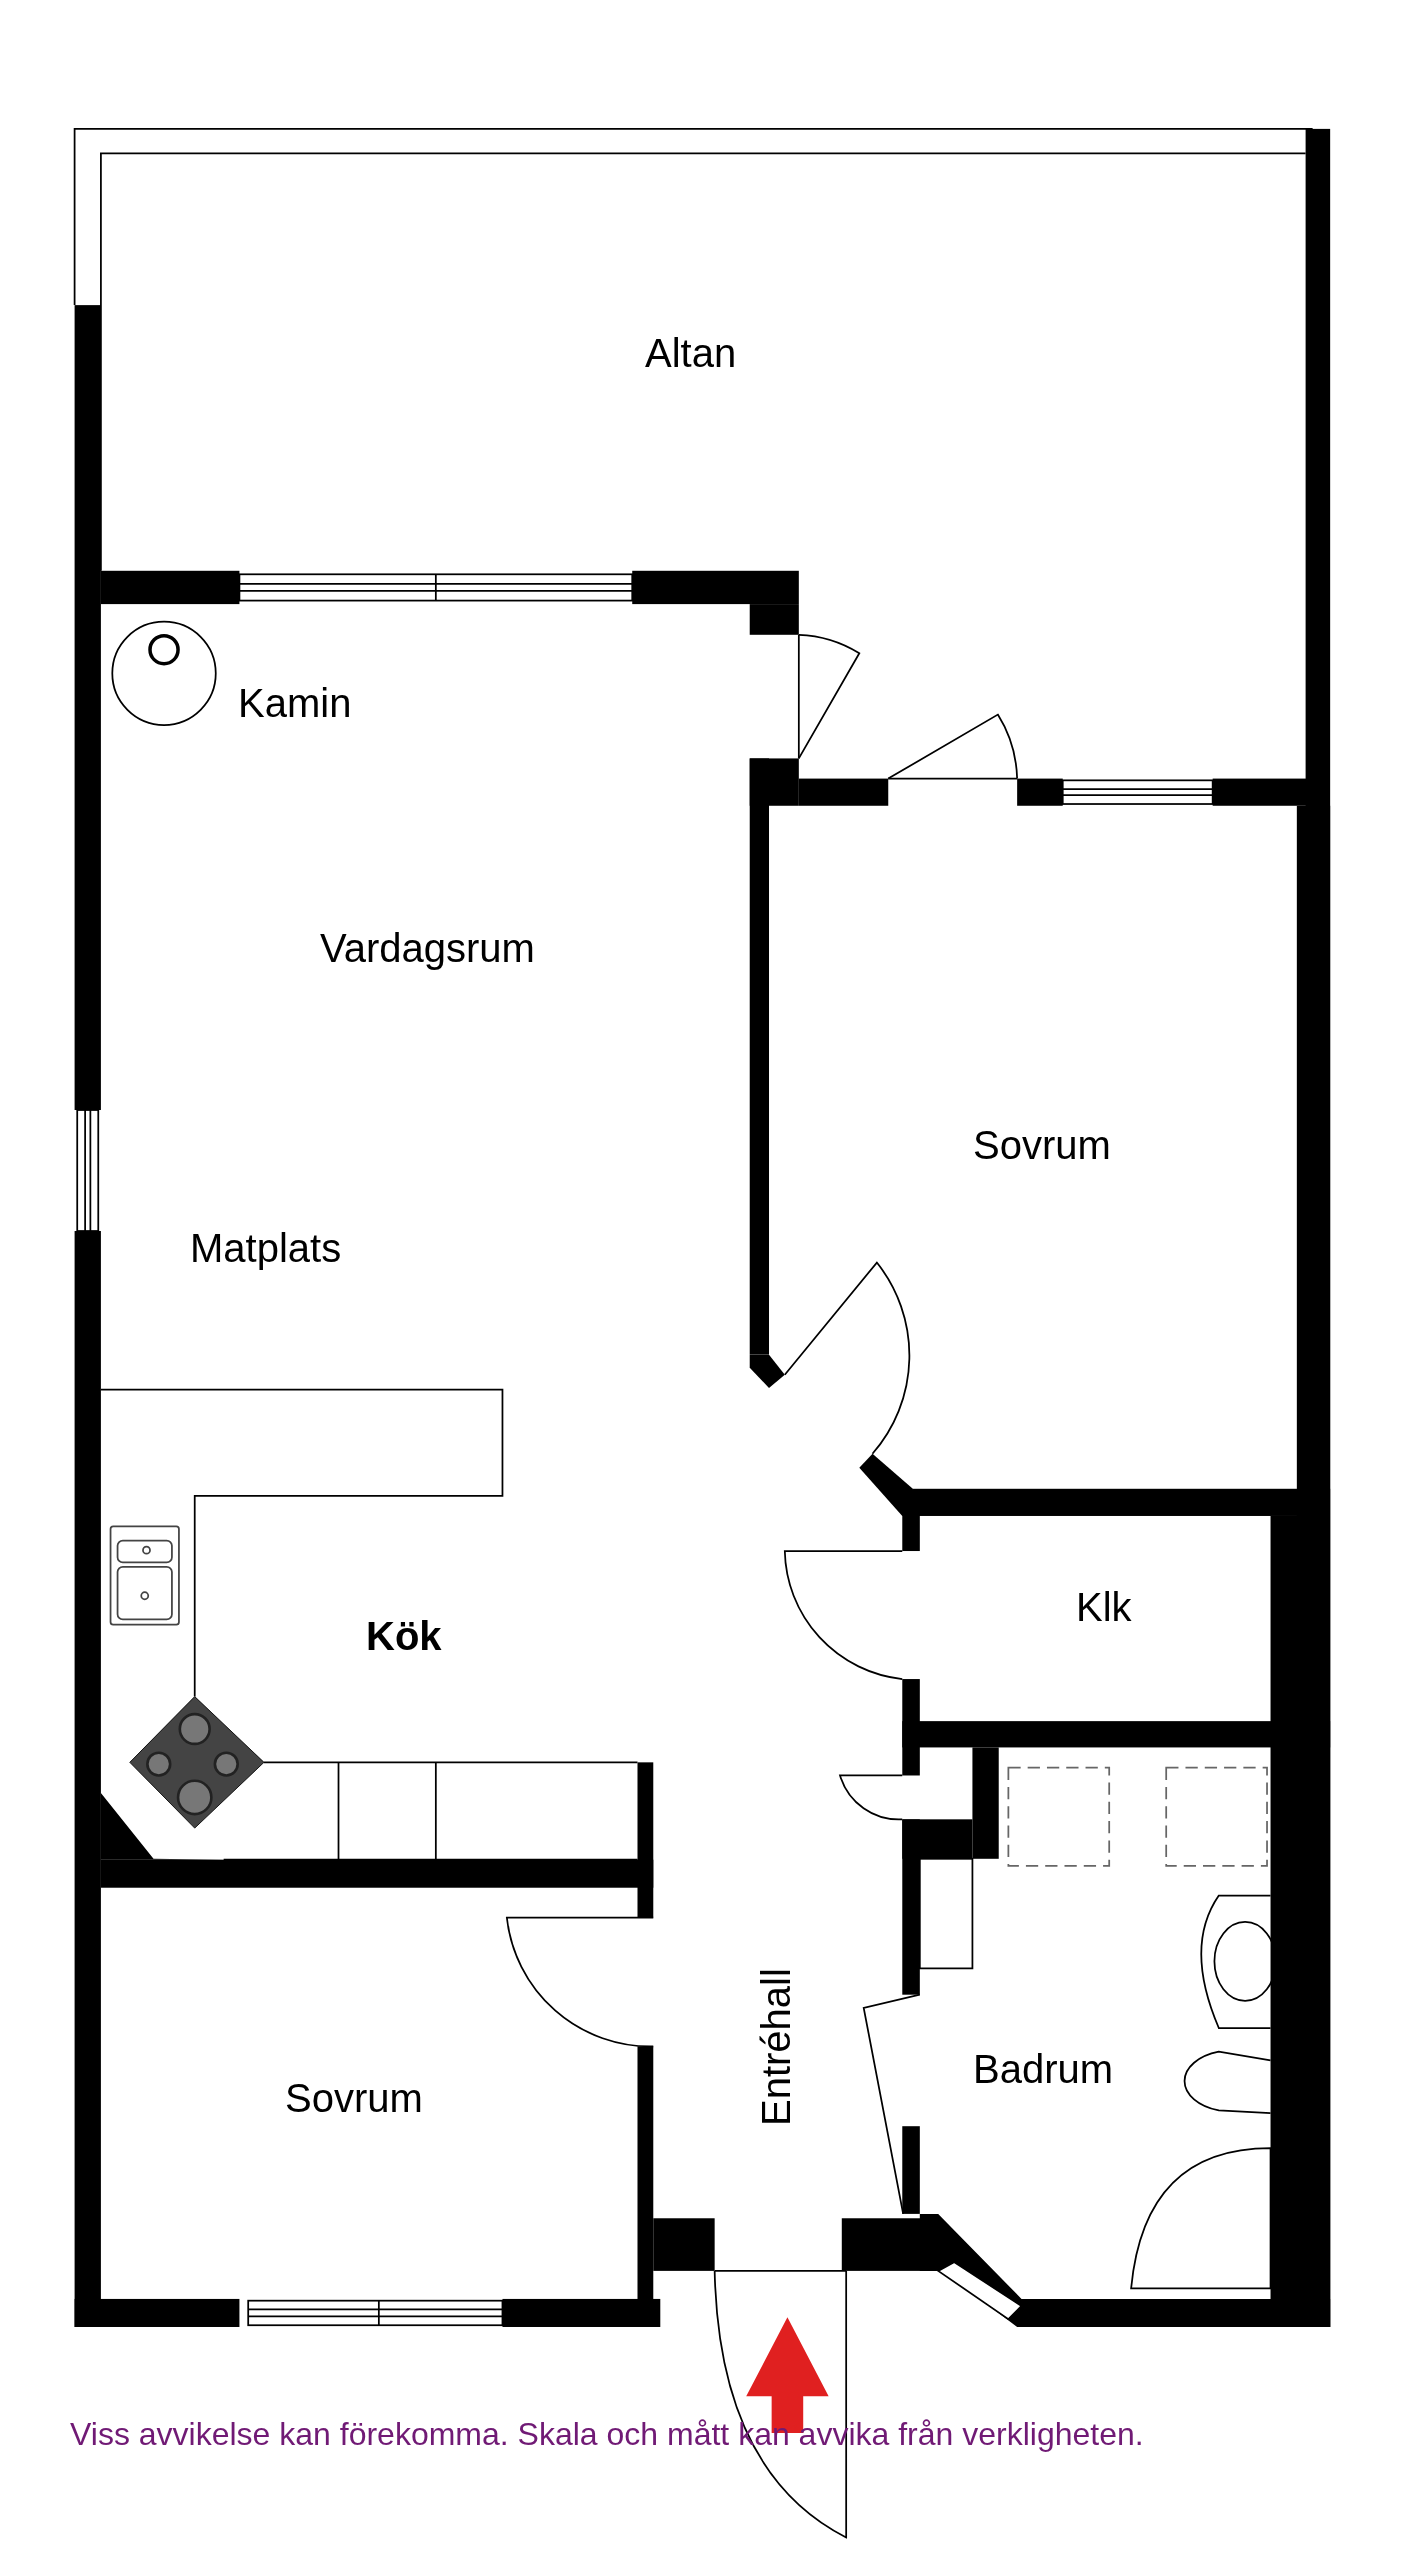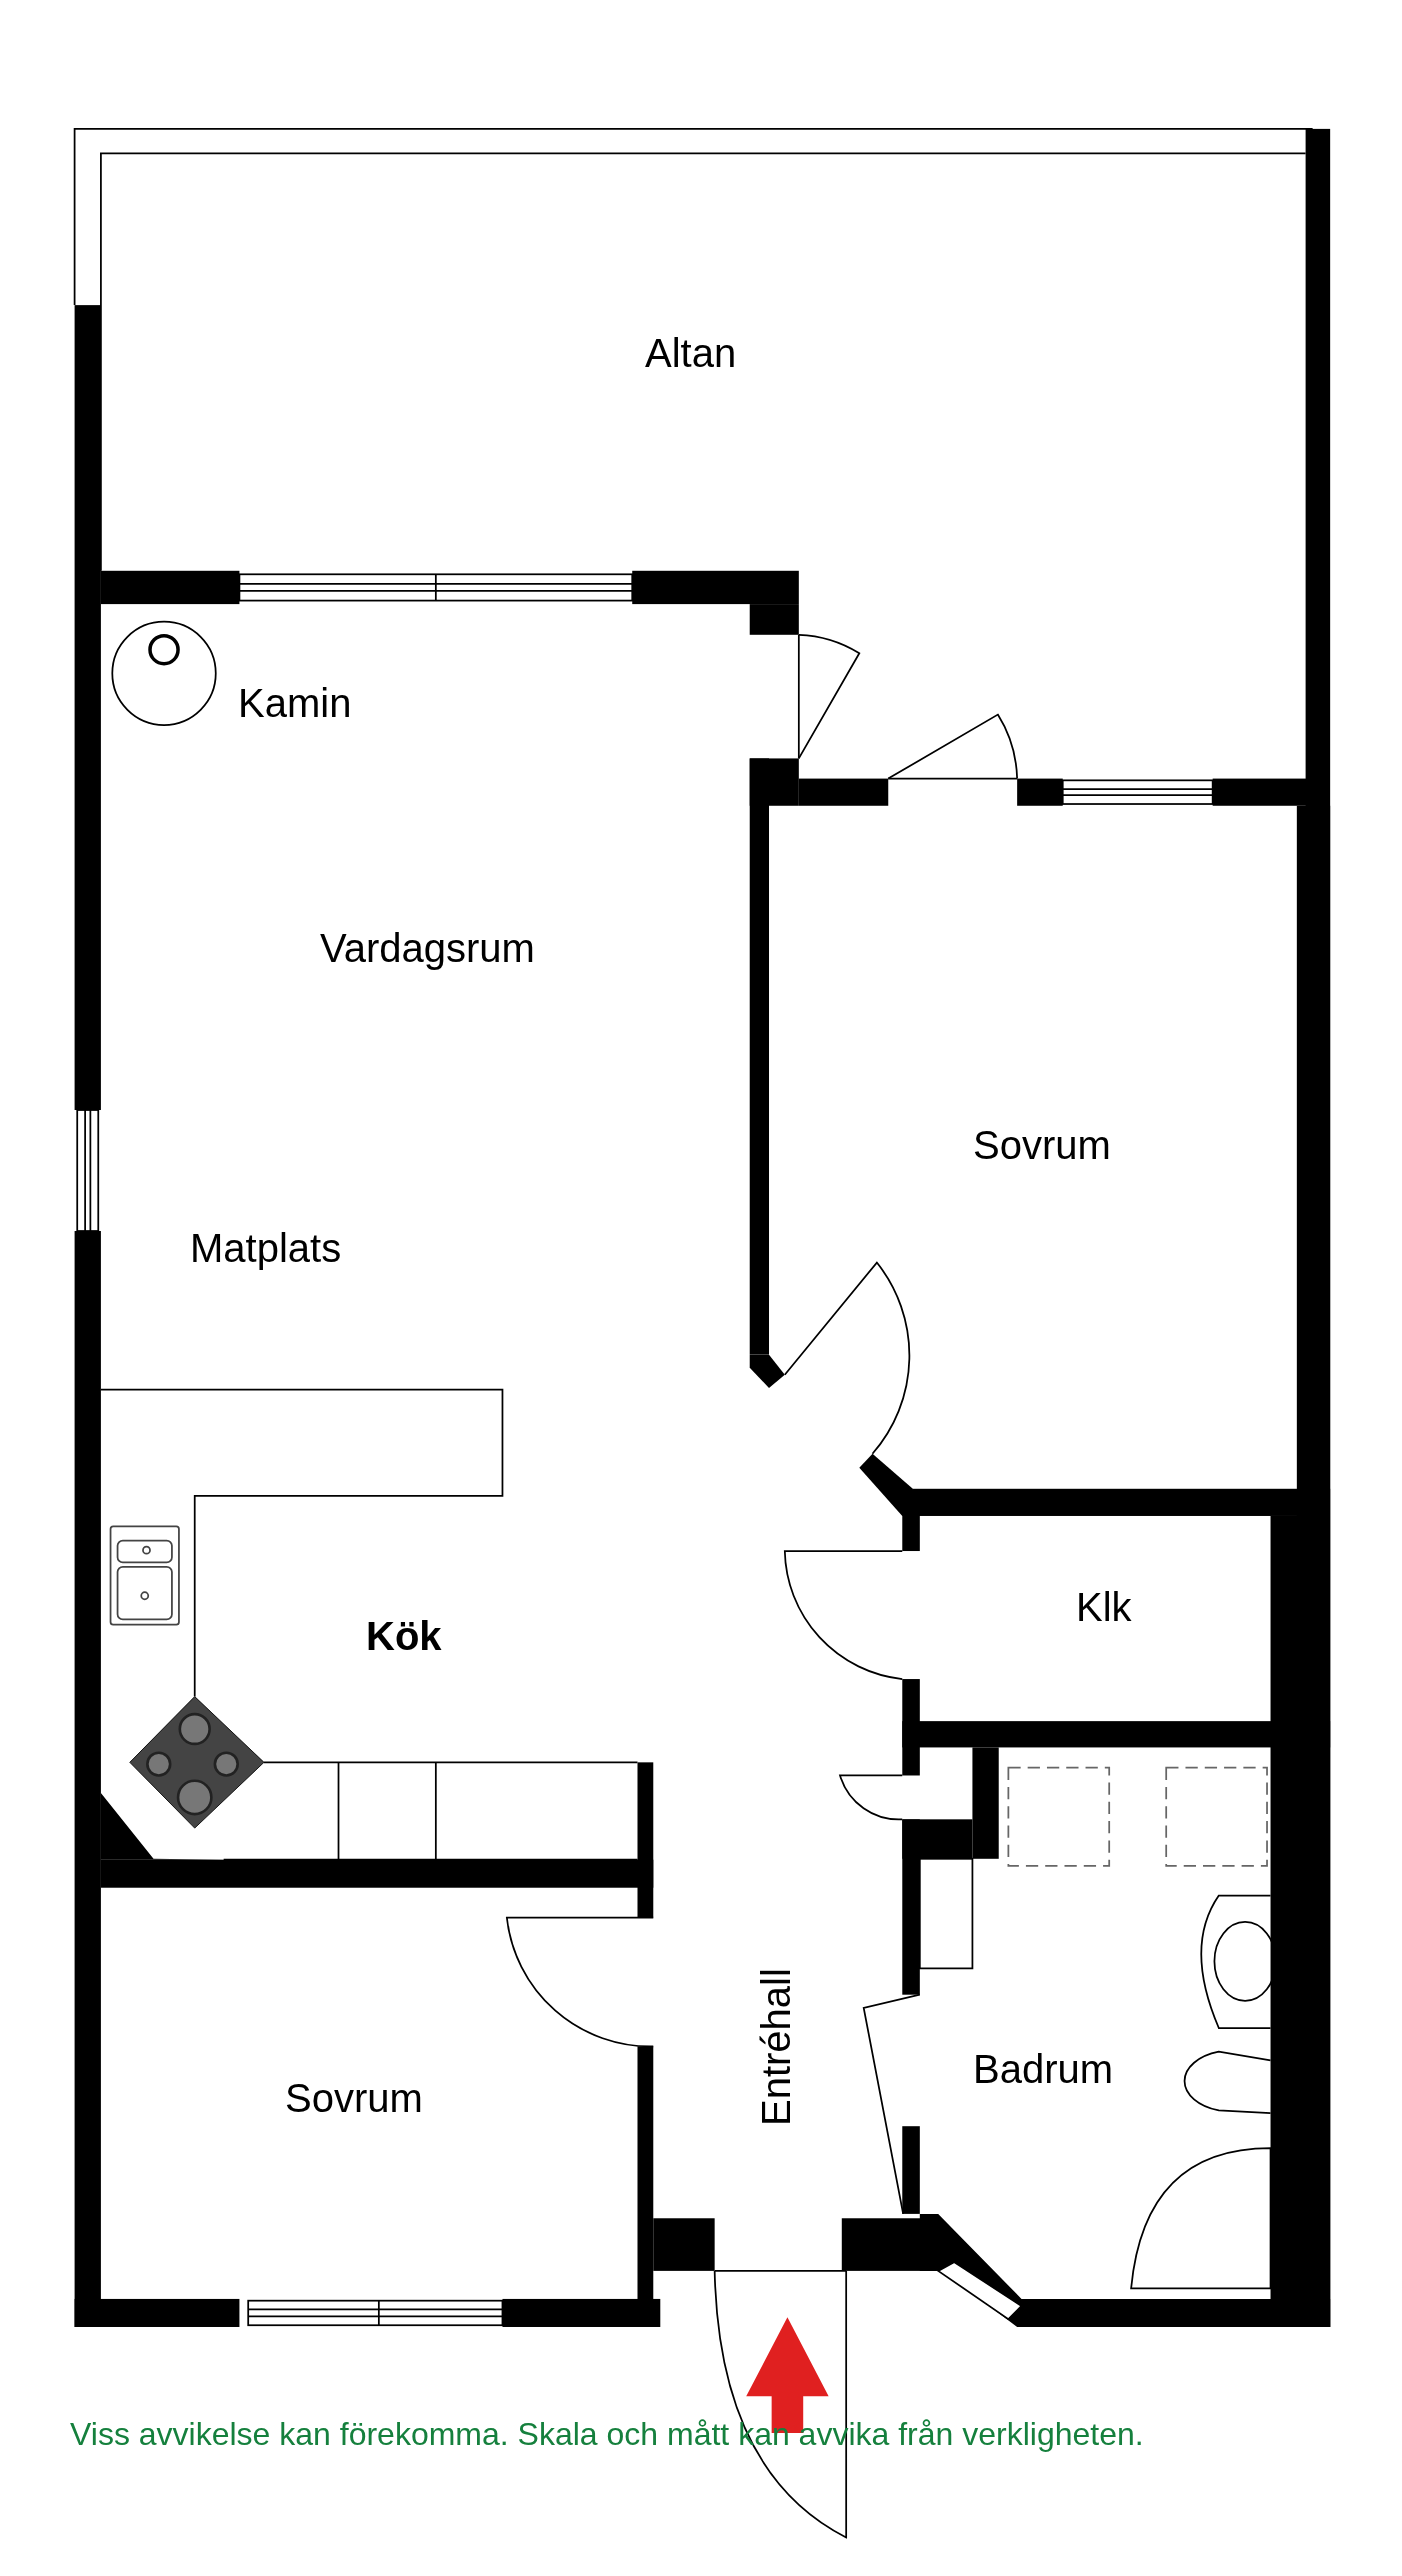--- a/index.html
+++ b/index.html
@@ -1,20 +1,20 @@
 <!DOCTYPE html>
 <html style="font-size:14px"><head>
 <meta charset="utf-8">
 <style>
   html, body { margin: 0; padding: 0; background: #ffffff; }
   body { width: 1403px; height: 2576px; position: relative; overflow: hidden; font-family: "Liberation Sans", sans-serif; }
   svg { position: absolute; left: 0; top: 0; }
   .label { position: absolute; font-family: "Liberation Sans", sans-serif; color: #000; font-size: 40px; white-space: nowrap; line-height: 1; }
   .label.vert { transform: rotate(-90deg); transform-origin: left top; }
-  .disclaimer { position: absolute; left: 70px; top: 2416px; font-size: 32px; font-family: "Liberation Sans", sans-serif; color: #15803d; white-space: nowrap; }
+  .disclaimer { position: absolute; left: 70px; top: 2416px; font-size: 32px; font-family: "Liberation Sans", sans-serif; color: #701a75; white-space: nowrap; }
 </style>
 </head>
 <body>
 
 <svg width="1403" height="2576" viewBox="0 0 1600 2938" xmlns="http://www.w3.org/2000/svg">
 
   <g fill="none" stroke="#000" stroke-width="2">
     <polyline points="85,348 85,147 1497,147"></polyline>
     <polyline points="115,651 115,175 1489,175"></polyline>
   </g>

